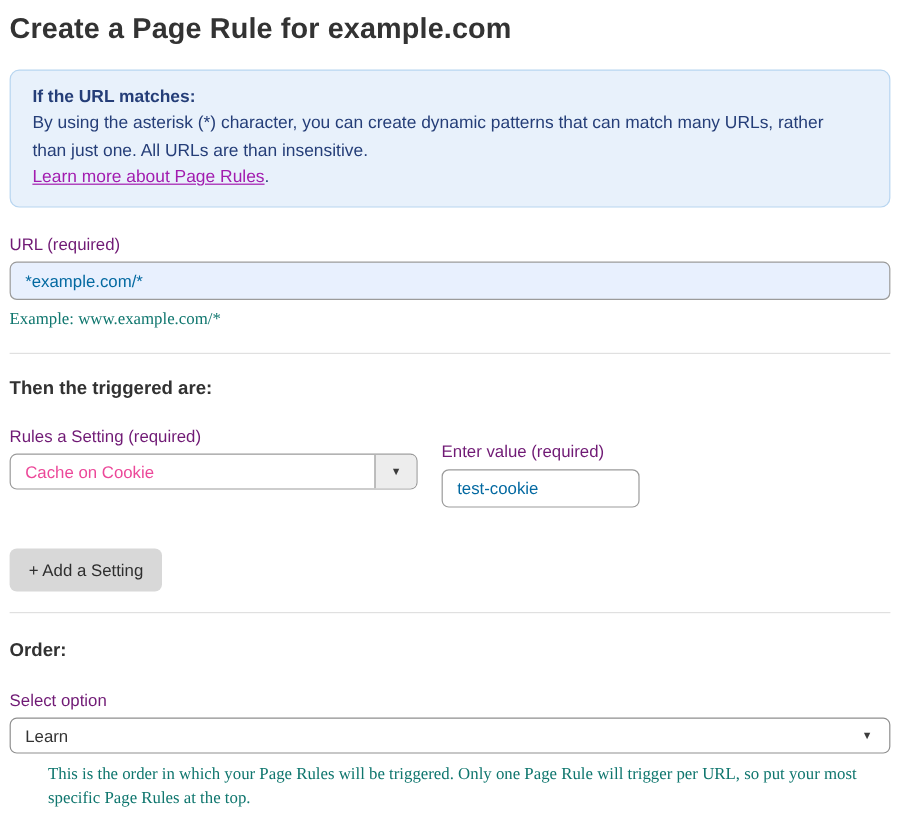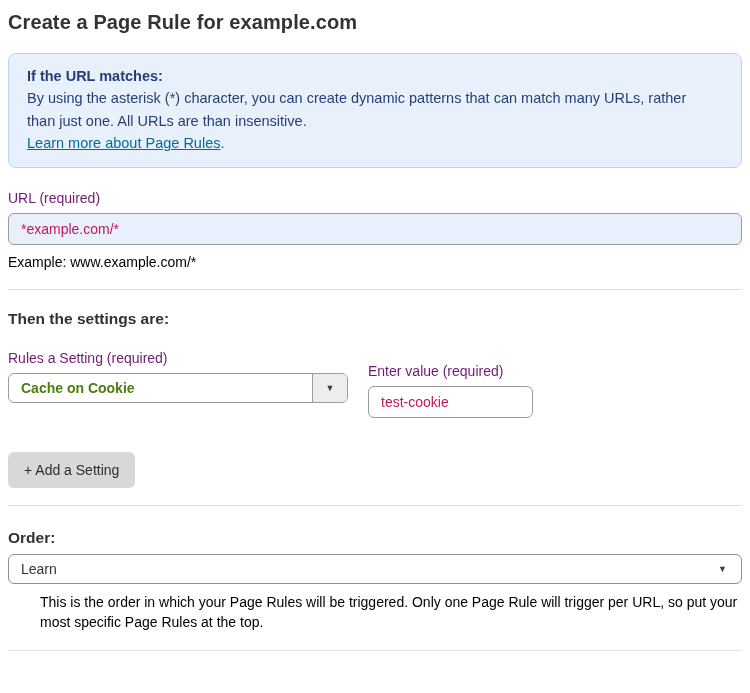--- a/index.html
+++ b/index.html
@@ -7,68 +7,69 @@
   body {
     width: 750px;
     height: 693px;
     font-family: "Liberation Sans", sans-serif;
     color: #323232;
     overflow: hidden;
   }
   .container { padding: 11px 8px 0 8px; }
 
   .page-title {
-    font-size: 20px;
+    font-size: 24px;
     font-weight: bold;
     color: #333333;
     letter-spacing: 0.1px;
     margin-bottom: 19px;
   }
 
   
   .info-box {
     background: #e8f1fb;
     border: 1px solid #b7d5f0;
     border-radius: 8px;
     padding: 11px 28px 12px 18px;
     color: #253e78;
     font-size: 14.5px;
     line-height: 1.55;
     margin-bottom: 22px;
   }
   .info-box .info-heading { font-weight: bold; }
   .info-box a {
-    color: #0369a1;
+    color: #a21caf;
     cursor: pointer;
     margin-top: 19px;
   }
 
   
   .field-label {
     font-size: 14px;
     color: #701a75;
     margin-bottom: 7px;
   }
   .helper-text {
     font-size: 14px;
-    color: #000000;
+    color: #0f766e;
     margin-top: 7px;
     line-height: 1.45;
+    font-family: Liberation Serif, serif;
   }
 
   .text-input {
     display: block;
     width: 100%;
     height: 30px;
     border: 1px solid #9b9b9b;
     border-radius: 6px;
     padding: 15px 12px;
     font-size: 14px;
     font-family: "Liberation Sans", sans-serif;
-    color: #be185d;
+    color: #0369a1;
     background: #ffffff;
     outline: none;
   }
   .url-input { background: #e8f0fe; }
 
   .divider {
     border: none;
     border-top: 1px solid #e0e0e0;
     margin: 17px 0 0 0;
   }
@@ -99,22 +100,21 @@
     height: 30px;
     overflow: hidden;
     cursor: pointer;
   }
   .select-box .select-value {
     flex: 1;
     display: flex;
     align-items: center;
     padding: 0 12px;
     font-size: 14px;
-    color: #4d7c0f;
-    font-weight: bold;
+    color: #ec4899;
   }
   .select-box .select-arrow-seg {
     width: 35px;
     border-left: 1px solid #9b9b9b;
     background: #ededed;
     display: flex;
     align-items: center;
     justify-content: center;
     font-size: 9px;
     color: #3c3c3c;
@@ -174,21 +174,21 @@
     <div>By using the asterisk (*) character, you can create dynamic patterns that can match many URLs, rather than just one. All URLs are than insensitive.</div>
     <div><a href="#">Learn more about Page Rules</a><span>.</span></div>
   </div>
 
   <div class="field-label">URL (required)</div>
   <input type="text" class="text-input url-input" value="*example.com/*" style="">
   <div class="helper-text">Example: www.example.com/*</div>
 
   <hr class="divider">
 
-  <h2 class="section-heading heading-settings">Then the settings are:</h2>
+  <h2 class="section-heading heading-settings">Then the triggered are:</h2>
 
   <div class="settings-row">
     <div class="col-setting">
       <div class="field-label">Rules a Setting (required)</div>
       <div class="select-box">
         <div class="select-value">Cache on Cookie</div>
         <div class="select-arrow-seg">▼</div>
       </div>
     </div>
     <div class="col-value">
@@ -196,20 +196,21 @@
       <input type="text" class="text-input" value="test-cookie" style="">
     </div>
   </div>
 
   <button class="btn btn-gray add-setting-btn">+ Add a Setting</button>
 
   <hr class="divider">
 
   <h2 class="section-heading heading-order">Order:</h2>
 
+  <div class="field-label order-label">Select option</div>
   <div class="wide-select">
     <span>Learn</span>
     <span class="wide-select-arrow">▼</span>
   </div>
   <div class="helper-text order-helper">This is the order in which your Page Rules will be triggered. Only one Page Rule will trigger per URL, so put your most specific Page Rules at the top.</div>
 
   <hr class="divider">
 
   
 

